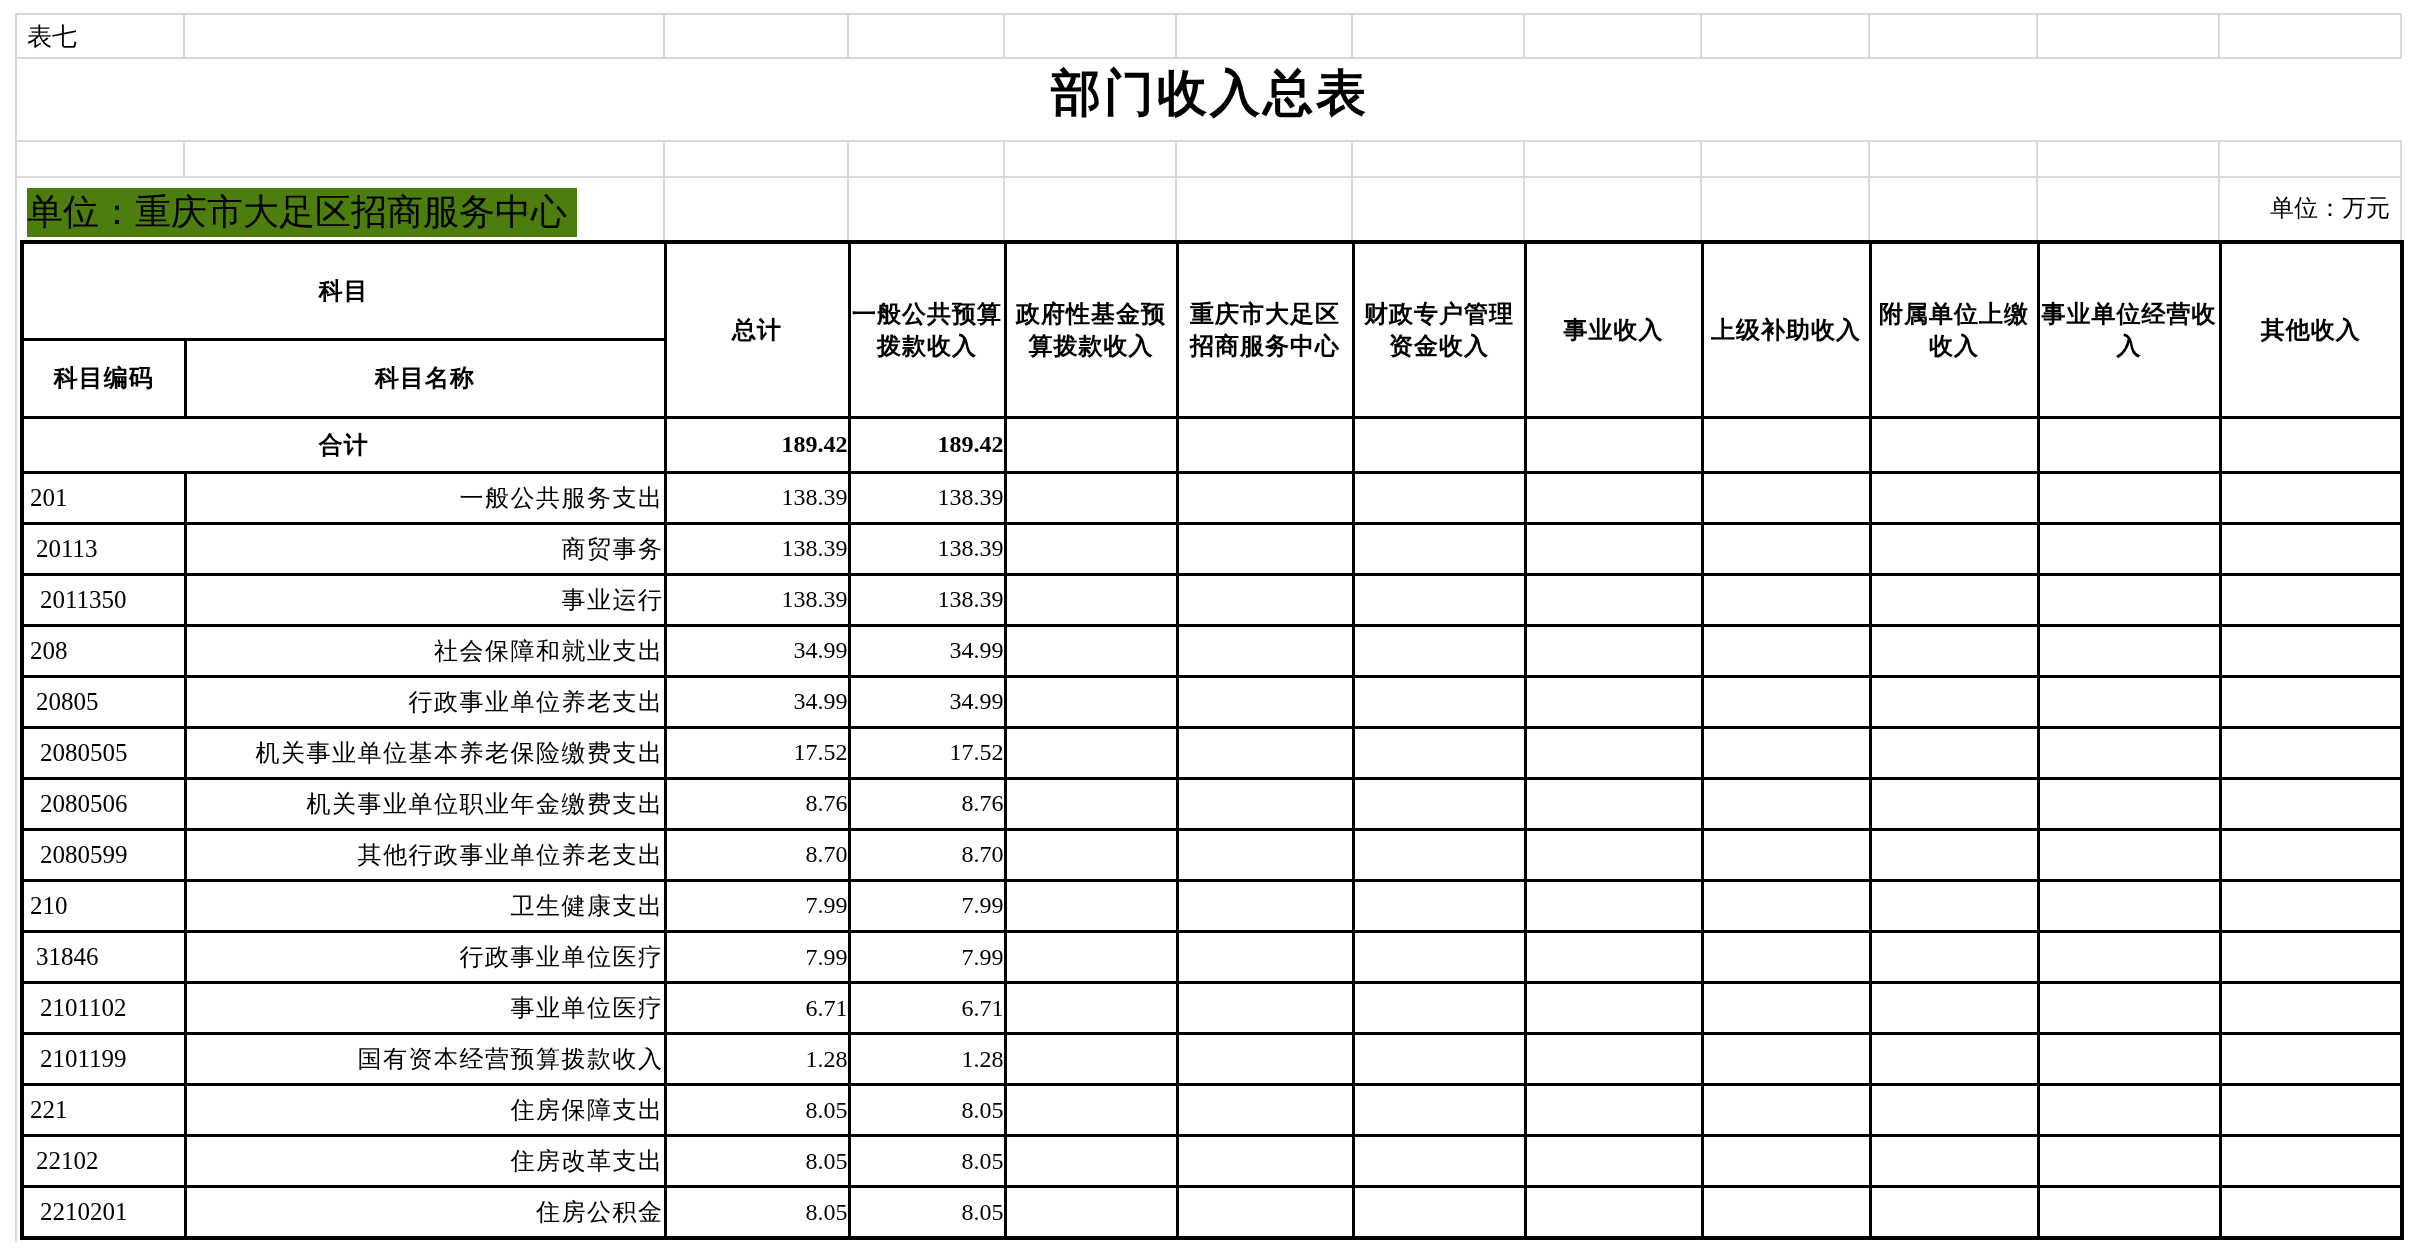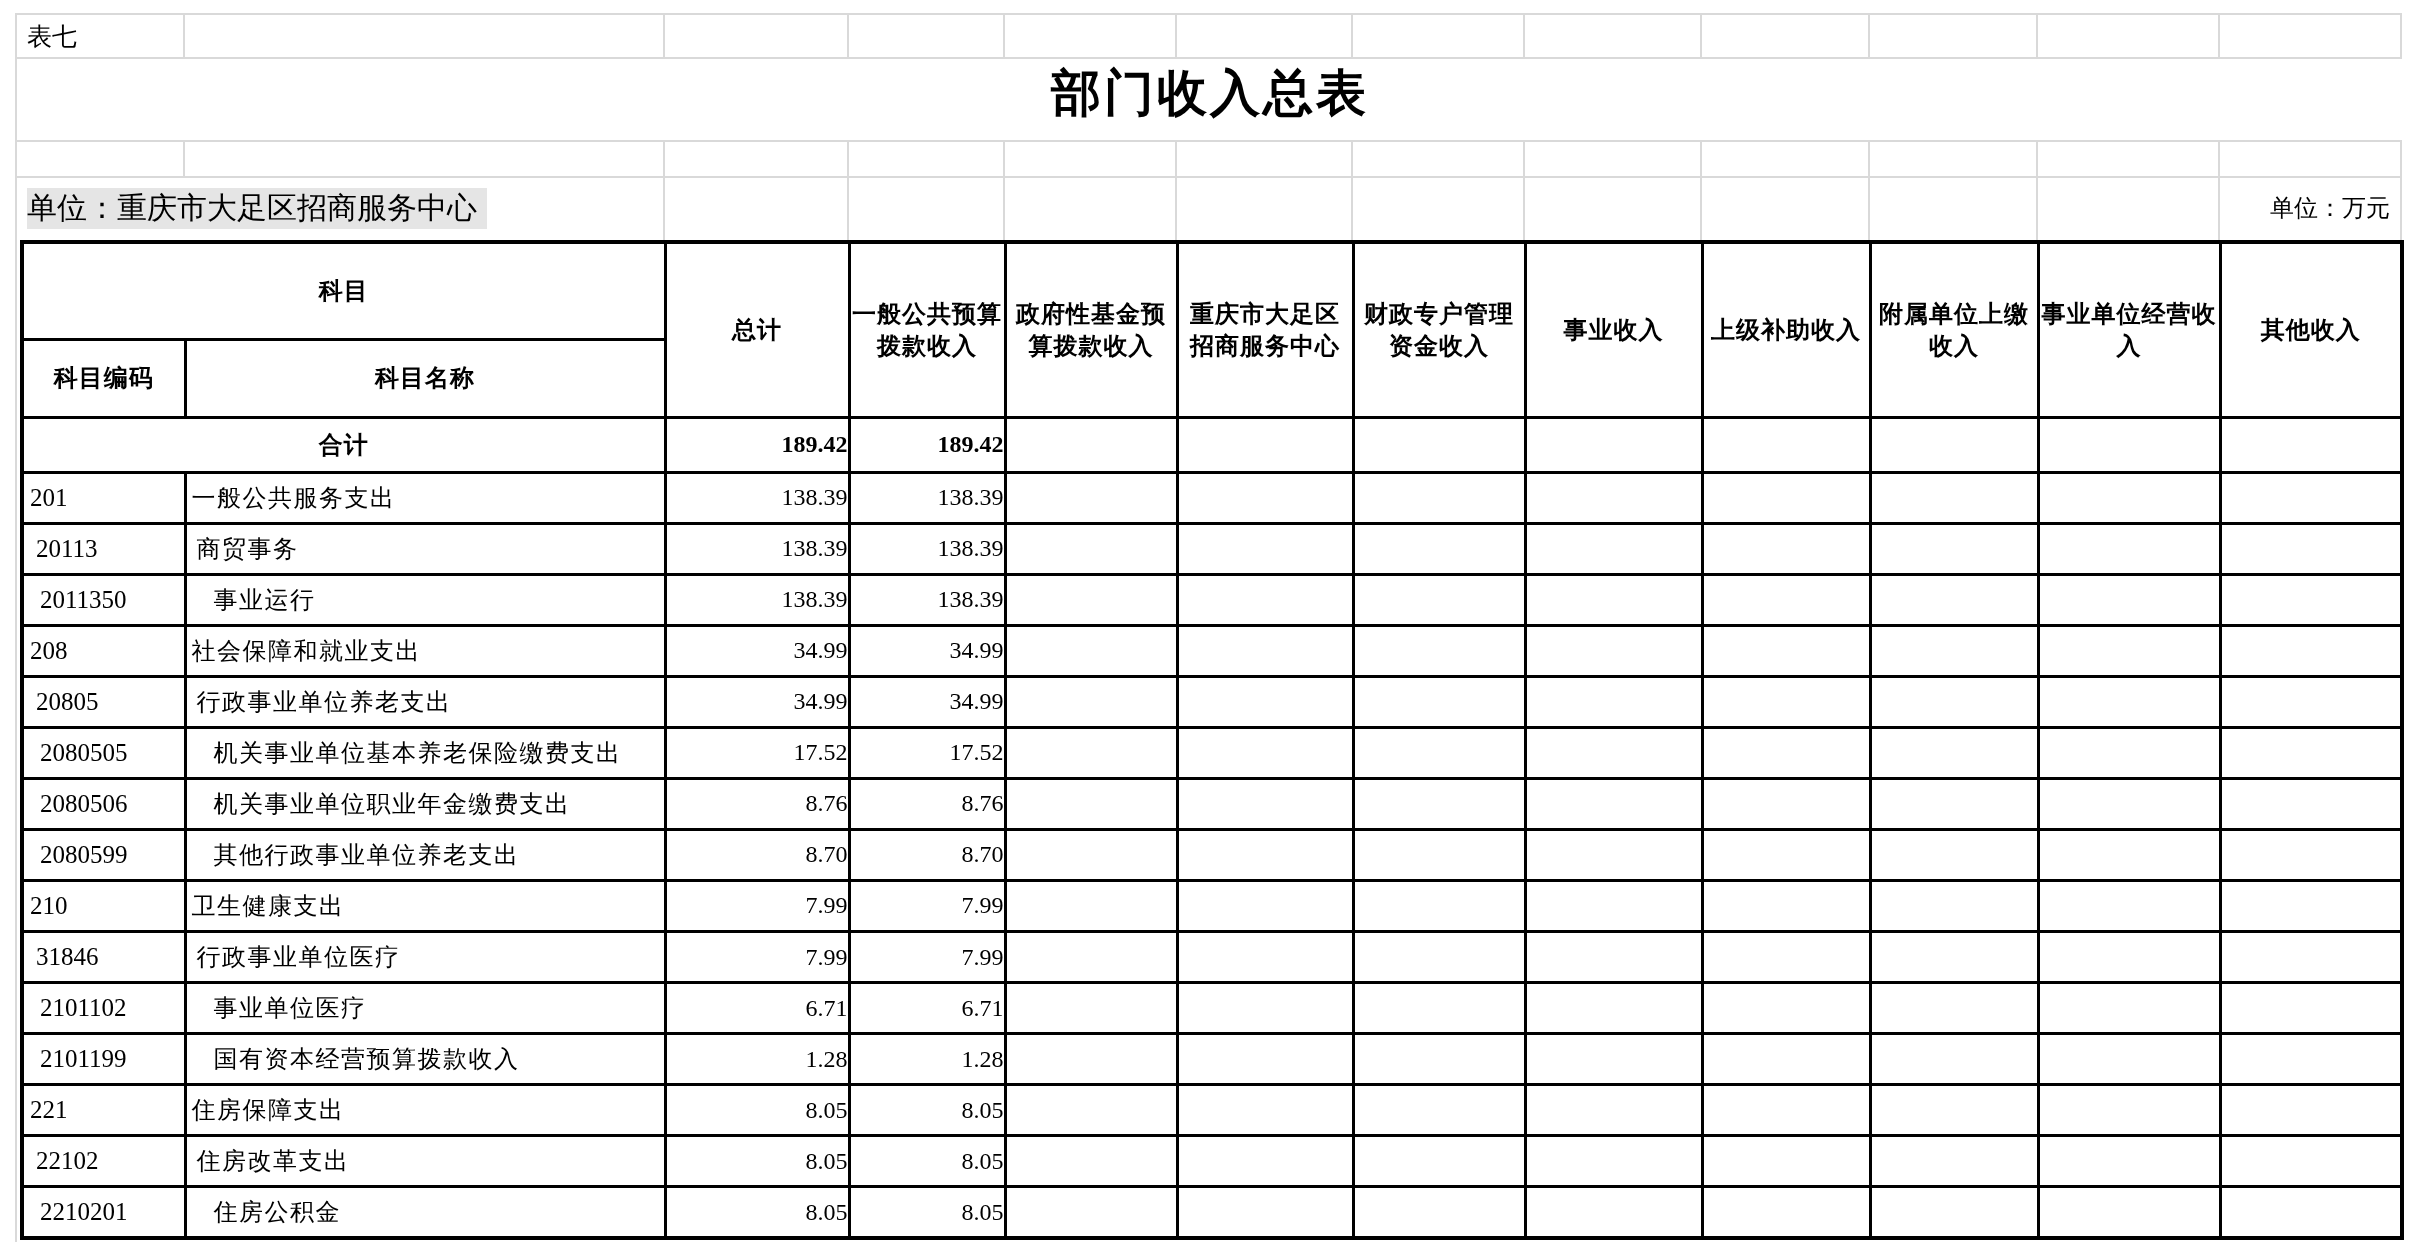--- a/index.html
+++ b/index.html
@@ -6,40 +6,40 @@
   body{
     width:2416px;height:1260px;position:relative;background:#ffffff;overflow:hidden;
     font-family:"Liberation Serif","DejaVu Serif",serif;color:#000;
   }
   
   .gridline{position:absolute;background:#d9d9d9;z-index:0;}
   
   .sheet-label{position:absolute;left:27px;top:20px;font-size:25px;z-index:2;}
   .page-title{position:absolute;left:0;top:60px;width:2420px;text-align:center;
     font-size:50px;font-weight:bold;letter-spacing:3px;z-index:2;}
-  .unit-org{position:absolute;left:27px;top:188px;font-size:30px;z-index:2;background:#e5e5e5;padding-right:10px;}
+  .unit-org{position:absolute;left:27px;top:188px;font-size:36px;z-index:2;background:#4d7c0f;padding-right:10px;}
   .unit-currency{position:absolute;right:26px;top:192px;font-size:24px;z-index:2;}
   
   table.income{
     position:absolute;left:20px;top:240px;width:2380px;height:1000px;
     border-collapse:collapse;table-layout:fixed;background:#fff;z-index:1;
     border:4px solid #000;
   }
   table.income th, table.income td{border:3px solid #000;padding:0;overflow:hidden;}
   tr.h1{height:97px;} tr.h2{height:78px;}
   tbody tr{height:51px;} tr.total{height:55px;}
   .hdr{
     font-family:"Liberation Sans","DejaVu Sans",sans-serif;font-weight:bold;
     font-size:24px;letter-spacing:1px;line-height:1.32;text-align:center;vertical-align:middle;
   }
   td.code{font-size:25px;text-align:left;vertical-align:middle;margin-left:48px;}
   td.code.lvl1{padding-left:6px;}
   td.code.lvl2{padding-left:12px;}
   td.code.lvl3{padding-left:16px;}
-  td.name{font-size:24px;letter-spacing:1.5px;text-align:left;vertical-align:middle;}
+  td.name{font-size:24px;letter-spacing:1.5px;text-align:right;vertical-align:middle;}
   td.name.lvl1{padding-left:5px;}
   td.name.lvl2{padding-left:10px;}
   td.name.lvl3{padding-left:27px;}
   td.num{font-size:24px;text-align:right;padding-right:8px;vertical-align:middle;}
   tr.total td{font-weight:bold;margin-top:28px;}
   tr.total td.total-label{
     font-family:"Liberation Sans","DejaVu Sans",sans-serif;font-size:24px;
     text-align:center;letter-spacing:1px;vertical-align:middle;
   }
 </style>

